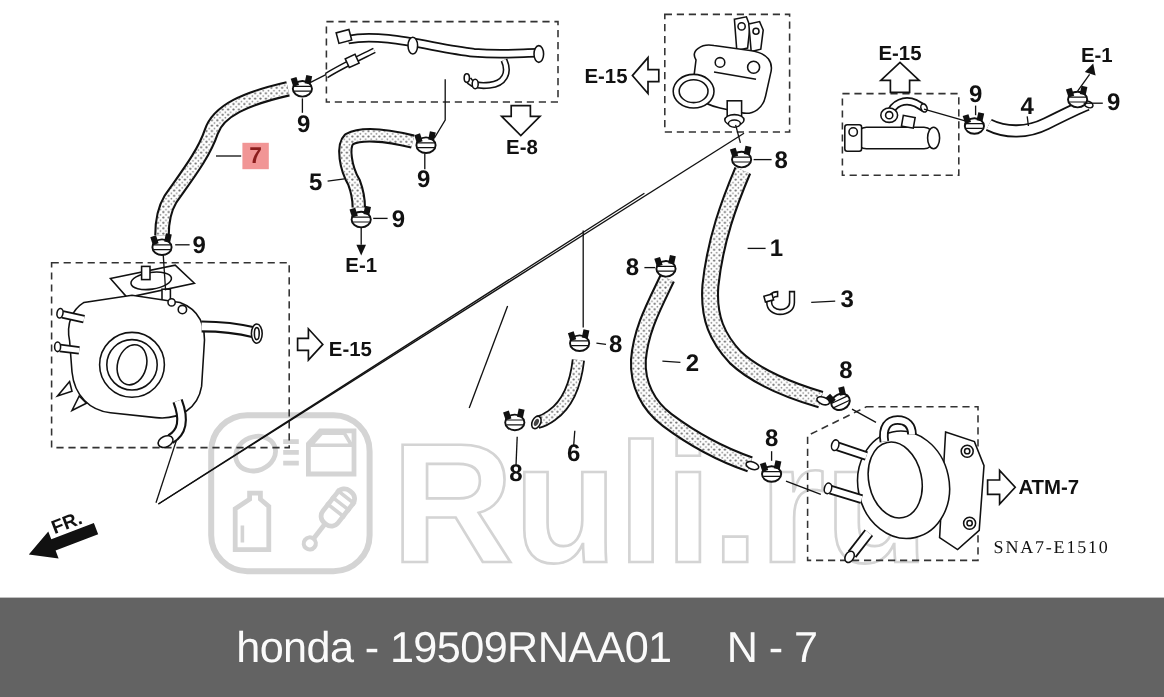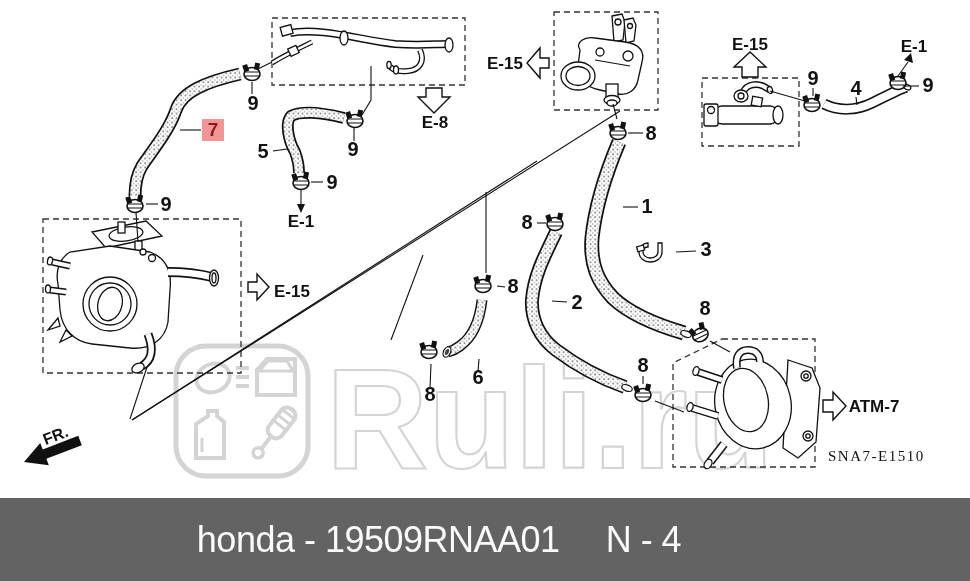--- a/index.html
+++ b/index.html
@@ -307,15 +307,15 @@
     <text class="ref" x="301" y="227" text-anchor="middle">E-1</text>
     <text class="ref" x="292" y="297" text-anchor="middle">E-15</text>
     <text class="ref" x="874" y="412" text-anchor="middle">ATM-7</text>
   </g>
 
   <text class="code" x="828" y="461">SNA7-E1510</text>
 </svg>
 
 <div class="footer">
   <span>honda - 19509RNAA01</span>
-  <span>N - 4</span>
+  <span>N - 7</span>
 </div>
 </div>
 
 </body></html>

